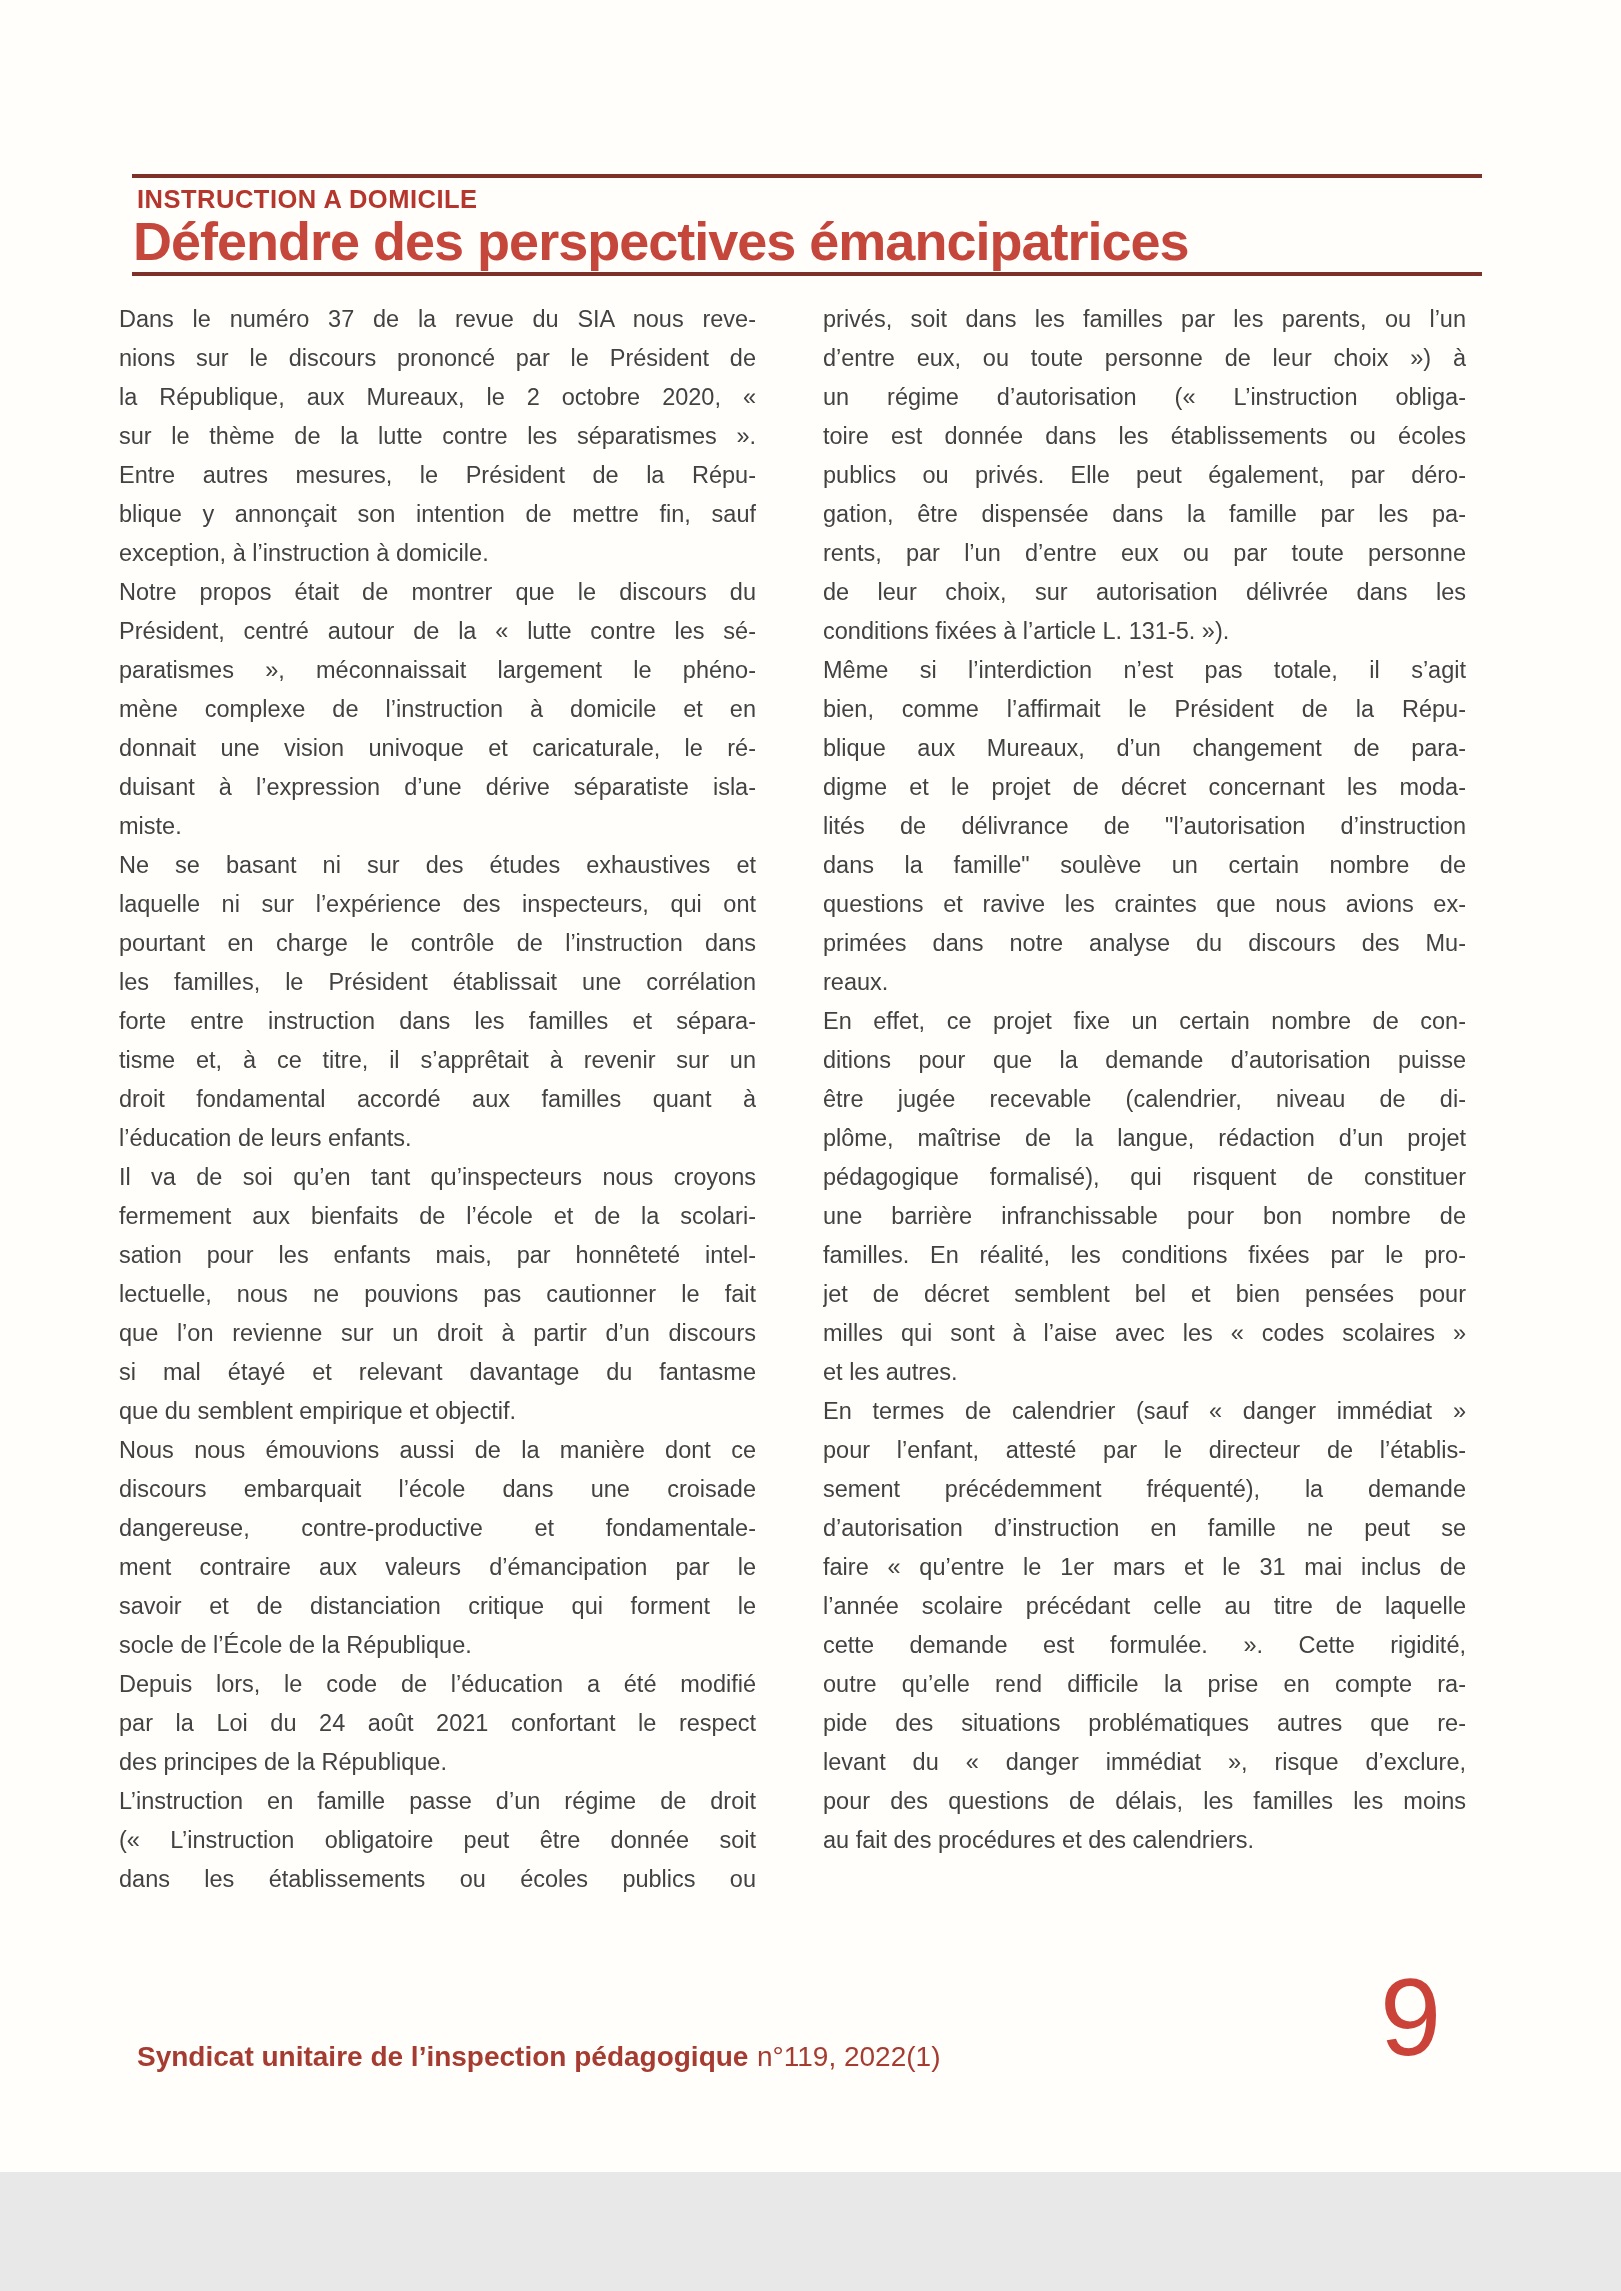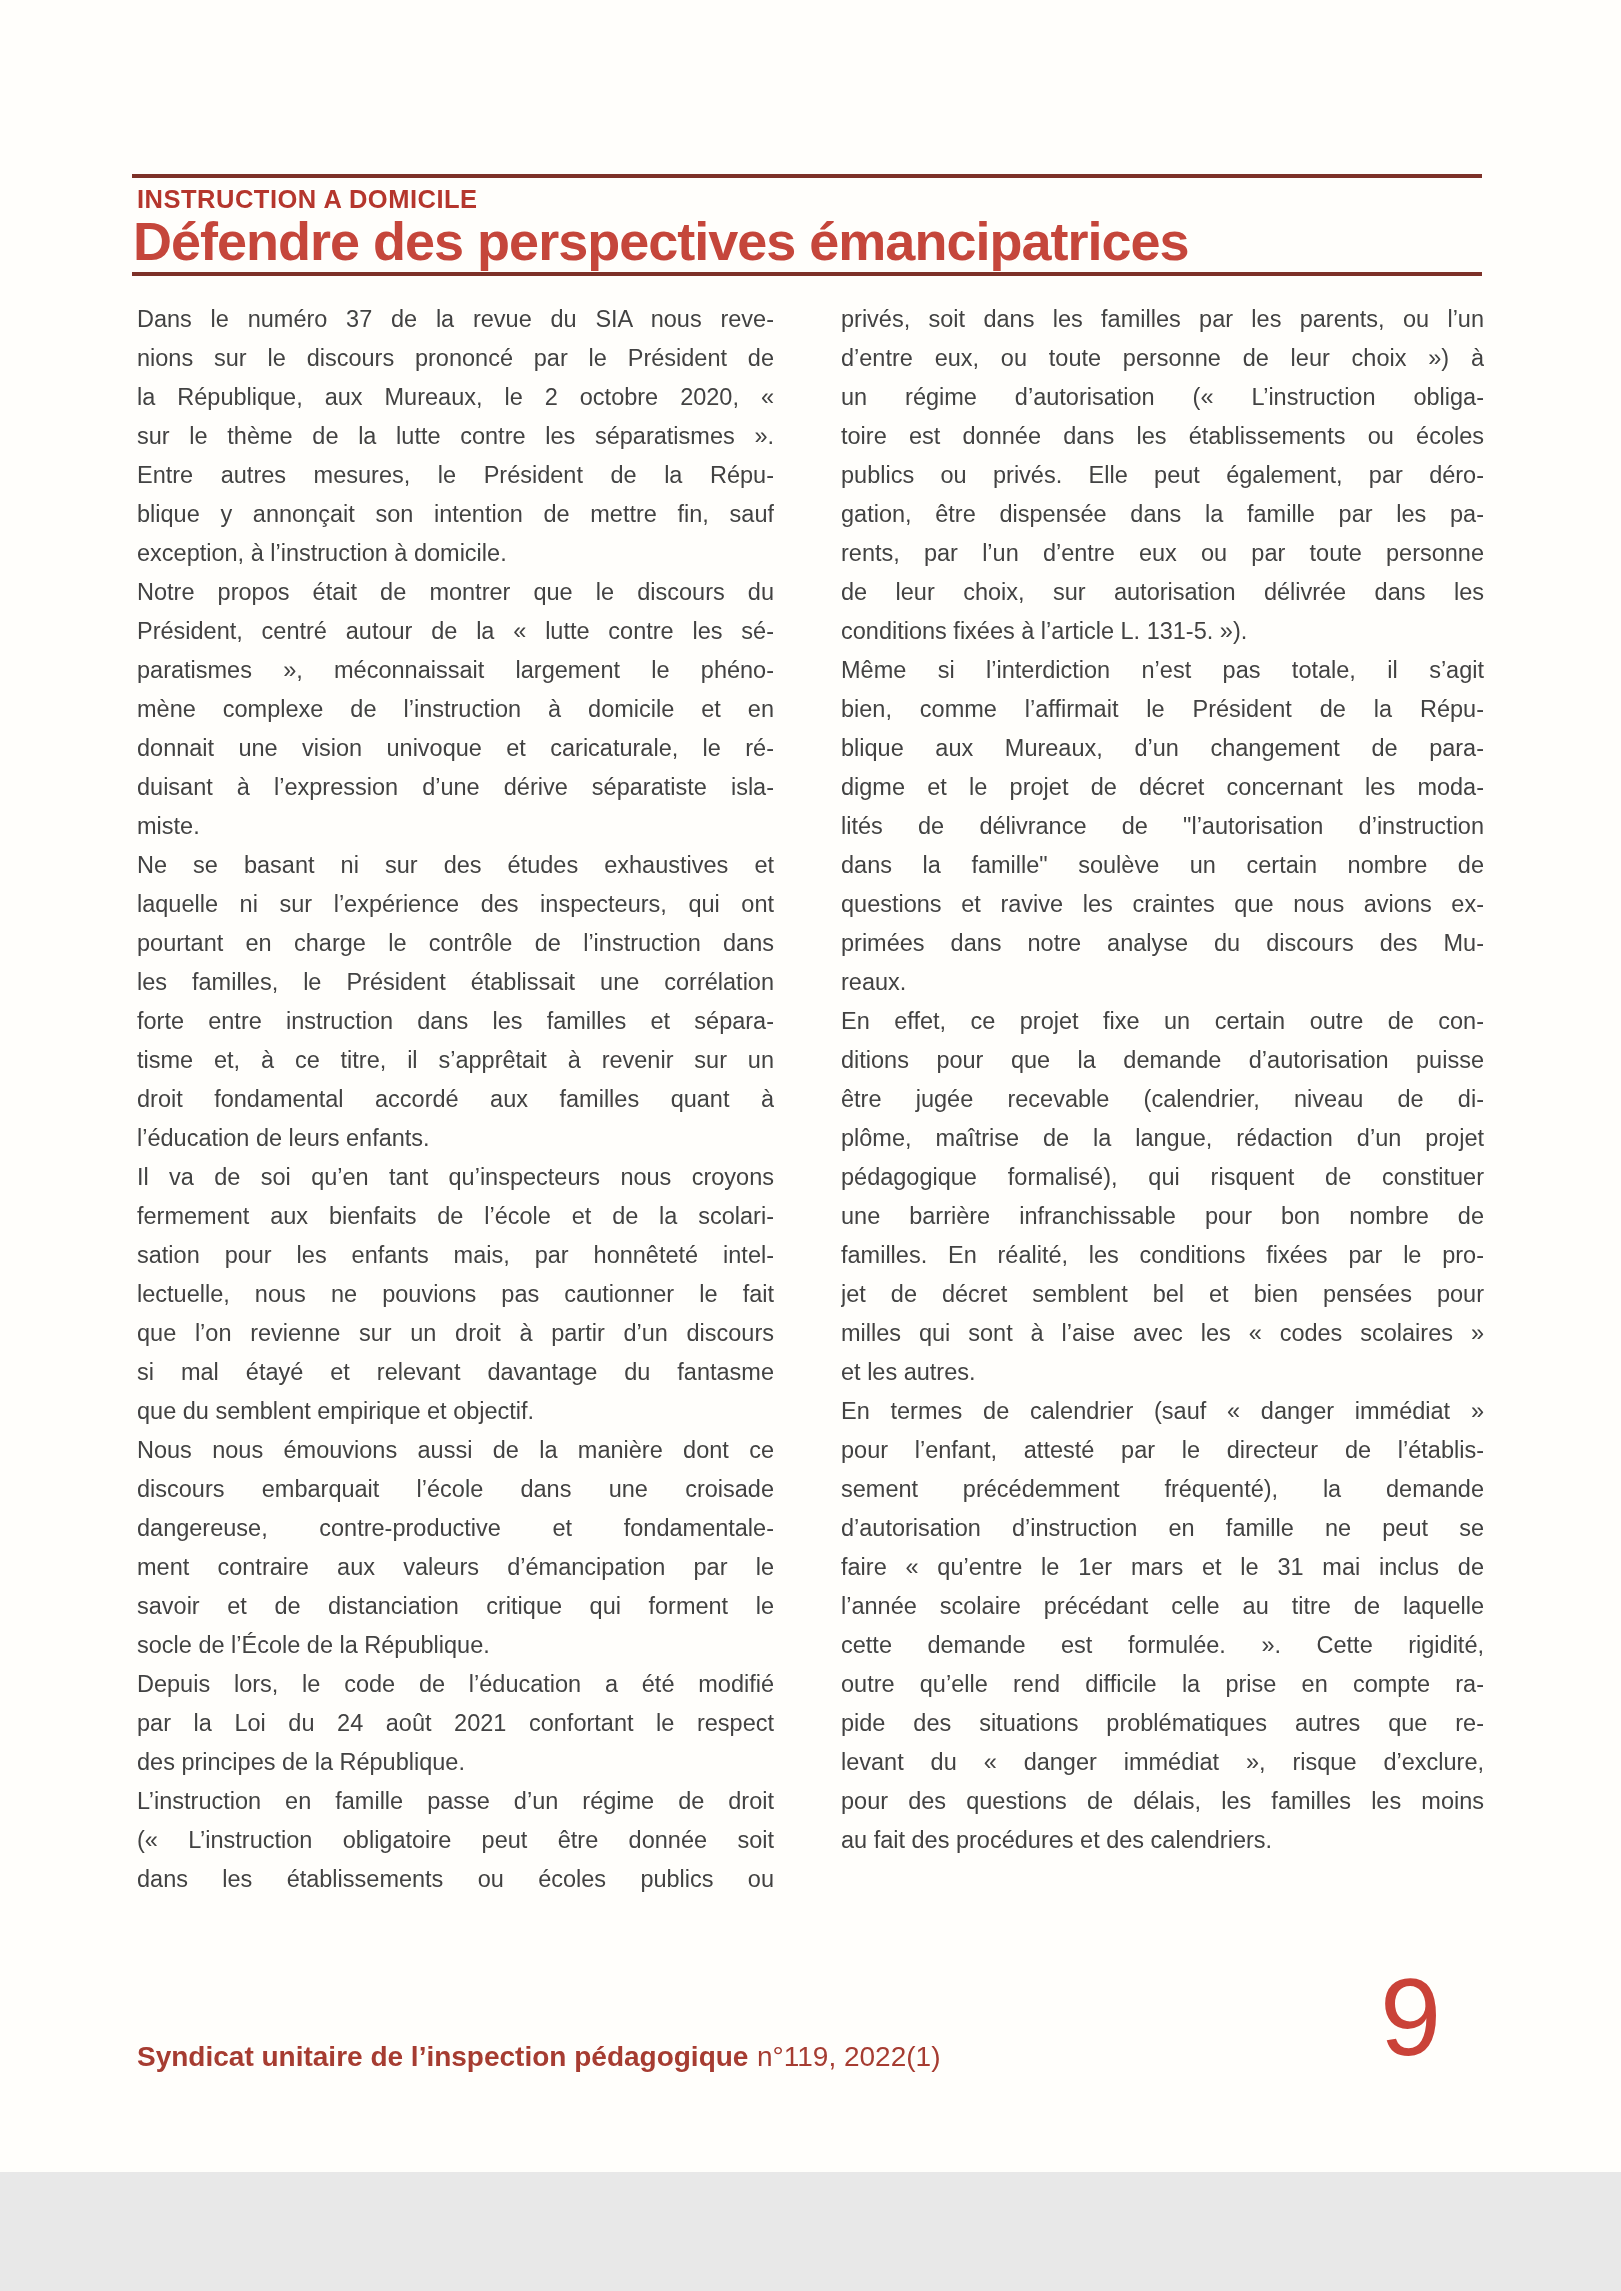--- a/index.html
+++ b/index.html
@@ -23,21 +23,21 @@
   }
   .title{
     position:absolute;left:133px;top:210px;margin:0;
     font-size:54px;font-weight:bold;letter-spacing:-1px;
     color:#c5463b;
     white-space:nowrap;
     text-align:center;
   }
   
   .columns{
-    position:absolute;left:137px;top:300px;
+    position:absolute;left:119px;top:300px;
     width:1347px;
     display:flex;
   }
   .col{color:#424242;font-size:23.5px;}
   .col-left{width:637px;margin-right:67px;}
   .col-right{width:643px;}
   .line{
     line-height:39px;height:39px;
     text-align:justify;text-align-last:justify;
     overflow:hidden;white-space:normal;
@@ -129,21 +129,21 @@
         <div class="line para-end">conditions fixées à l’article L. 131-5. »).</div>
         <div class="line">Même si l’interdiction n’est pas totale, il s’agit</div>
         <div class="line">bien, comme l’affirmait le Président de la Répu-</div>
         <div class="line">blique aux Mureaux, d’un changement de para-</div>
         <div class="line">digme et le projet de décret concernant les moda-</div>
         <div class="line">lités de délivrance de "l’autorisation d’instruction</div>
         <div class="line">dans la famille" soulève un certain nombre de</div>
         <div class="line">questions et ravive les craintes que nous avions ex-</div>
         <div class="line">primées dans notre analyse du discours des Mu-</div>
         <div class="line para-end">reaux.</div>
-        <div class="line">En effet, ce projet fixe un certain outre de con-</div>
+        <div class="line">En effet, ce projet fixe un certain nombre de con-</div>
         <div class="line">ditions pour que la demande d’autorisation puisse</div>
         <div class="line">être jugée recevable (calendrier, niveau de di-</div>
         <div class="line">plôme, maîtrise de la langue, rédaction d’un projet</div>
         <div class="line">pédagogique formalisé), qui risquent de constituer</div>
         <div class="line">une barrière infranchissable pour bon nombre de</div>
         <div class="line">familles. En réalité, les conditions fixées par le pro-</div>
         <div class="line">jet de décret semblent bel et bien pensées pour</div>
         <div class="line">milles qui sont à l’aise avec les « codes scolaires »</div>
         <div class="line para-end">et les autres.</div>
         <div class="line">En termes de calendrier (sauf « danger immédiat »</div>

